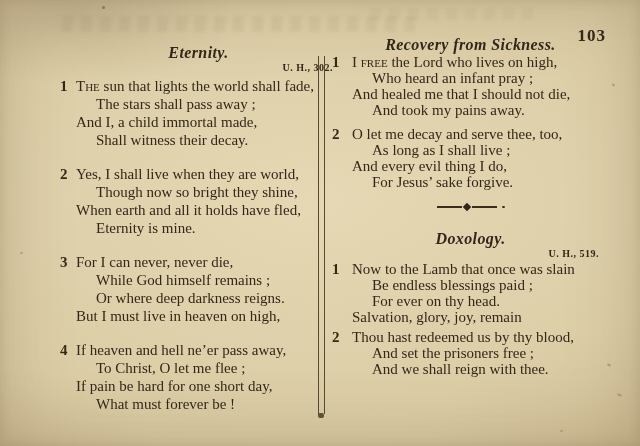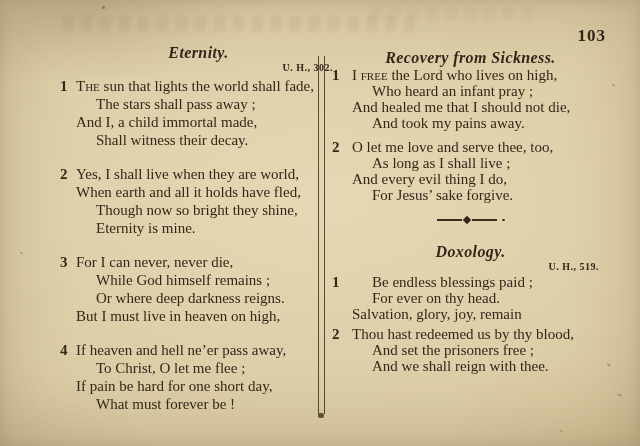--- a/index.html
+++ b/index.html
@@ -30,21 +30,21 @@
   }
   .speck { position:absolute; background:rgba(104,76,42,.55); border-radius:50%; filter:blur(.3px); }
 
   .page-number {
     position:absolute; top:26px; right:34px;
     font-size:17px; font-weight:600; letter-spacing:1px;
   }
 
   .col { position:absolute; }
   .col-left  { left:30px;  top:44px; width:281px;margin-left:28px; }
-  .col-right { left:330px; top:49px; width:281px; }
+  .col-right { left:330px; top:36px; width:281px; }
 
   .hymn-title {
     margin:0; font-size:16px; line-height:18px; font-style:italic; font-weight:600;
     text-align:center; letter-spacing:.4px;
   }
   .hymn-ref {
     font-size:10px; line-height:11px; font-weight:bold; letter-spacing:.5px;
     text-align:right; padding-right:6px; margin-bottom:4px;
   }
   .col-right .hymn-ref { padding-right:12px; margin-bottom:2px; }
@@ -103,22 +103,22 @@
         <span class="vnum">1</span>
         <div class="vline"><span></span><span class="sc">The</span><span> sun that lights the world shall fade,</span></div>
         <div class="vline ind">The stars shall pass away ;</div>
         <div class="vline">And I, a child immortal made,</div>
         <div class="vline ind">Shall witness their decay.</div>
       </div>
 
       <div class="verse">
         <span class="vnum">2</span>
         <div class="vline">Yes, I shall live when they are world,</div>
+        <div class="vline ind">Though now so bright they shine,</div>
         <div class="vline">When earth and all it holds have fled,</div>
-        <div class="vline ind">Though now so bright they shine,</div>
         <div class="vline ind">Eternity is mine.</div>
       </div>
 
       <div class="verse">
         <span class="vnum">3</span>
         <div class="vline">For I can never, never die,</div>
         <div class="vline ind">While God himself remains ;</div>
         <div class="vline ind">Or where deep darkness reigns.</div>
         <div class="vline">But I must live in heaven on high,</div>
       </div>
@@ -140,40 +140,41 @@
       <div class="verse">
         <span class="vnum">1</span>
         <div class="vline"><span>I </span><span class="sc">free</span><span> the Lord who lives on high,</span></div>
         <div class="vline ind">Who heard an infant pray ;</div>
         <div class="vline">And healed me that I should not die,</div>
         <div class="vline ind">And took my pains away.</div>
       </div>
 
       <div class="verse">
         <span class="vnum">2</span>
-        <div class="vline">O let me love and serve thee, too,</div>
+        <div class="vline">O let me decay and serve thee, too,</div>
         <div class="vline ind">As long as I shall live ;</div>
         <div class="vline">And every evil thing I do,</div>
         <div class="vline ind">For Jesus’ sake forgive.</div>
       </div>
     </section>
 
     <div class="ornament">
       <span class="orn-bar"></span>
       <span class="orn-diamond"></span>
       <span class="orn-bar"></span>
       <span class="orn-dot"></span>
     </div>
 
     <section class="hymn hymn-doxology">
       <h2 class="hymn-title">Doxology.</h2>
       <div class="hymn-ref">U. H., 519.</div>
 
       <div class="verse">
         <span class="vnum">1</span>
+        <div class="vline">Now to the Lamb that once was slain</div>
         <div class="vline ind">Be endless blessings paid ;</div>
         <div class="vline ind">For ever on thy head.</div>
         <div class="vline">Salvation, glory, joy, remain</div>
       </div>
 
       <div class="verse">
         <span class="vnum">2</span>
         <div class="vline">Thou hast redeemed us by thy blood,</div>
         <div class="vline ind">And set the prisoners free ;</div>
         <div class="vline ind">And we shall reign with thee.</div>

